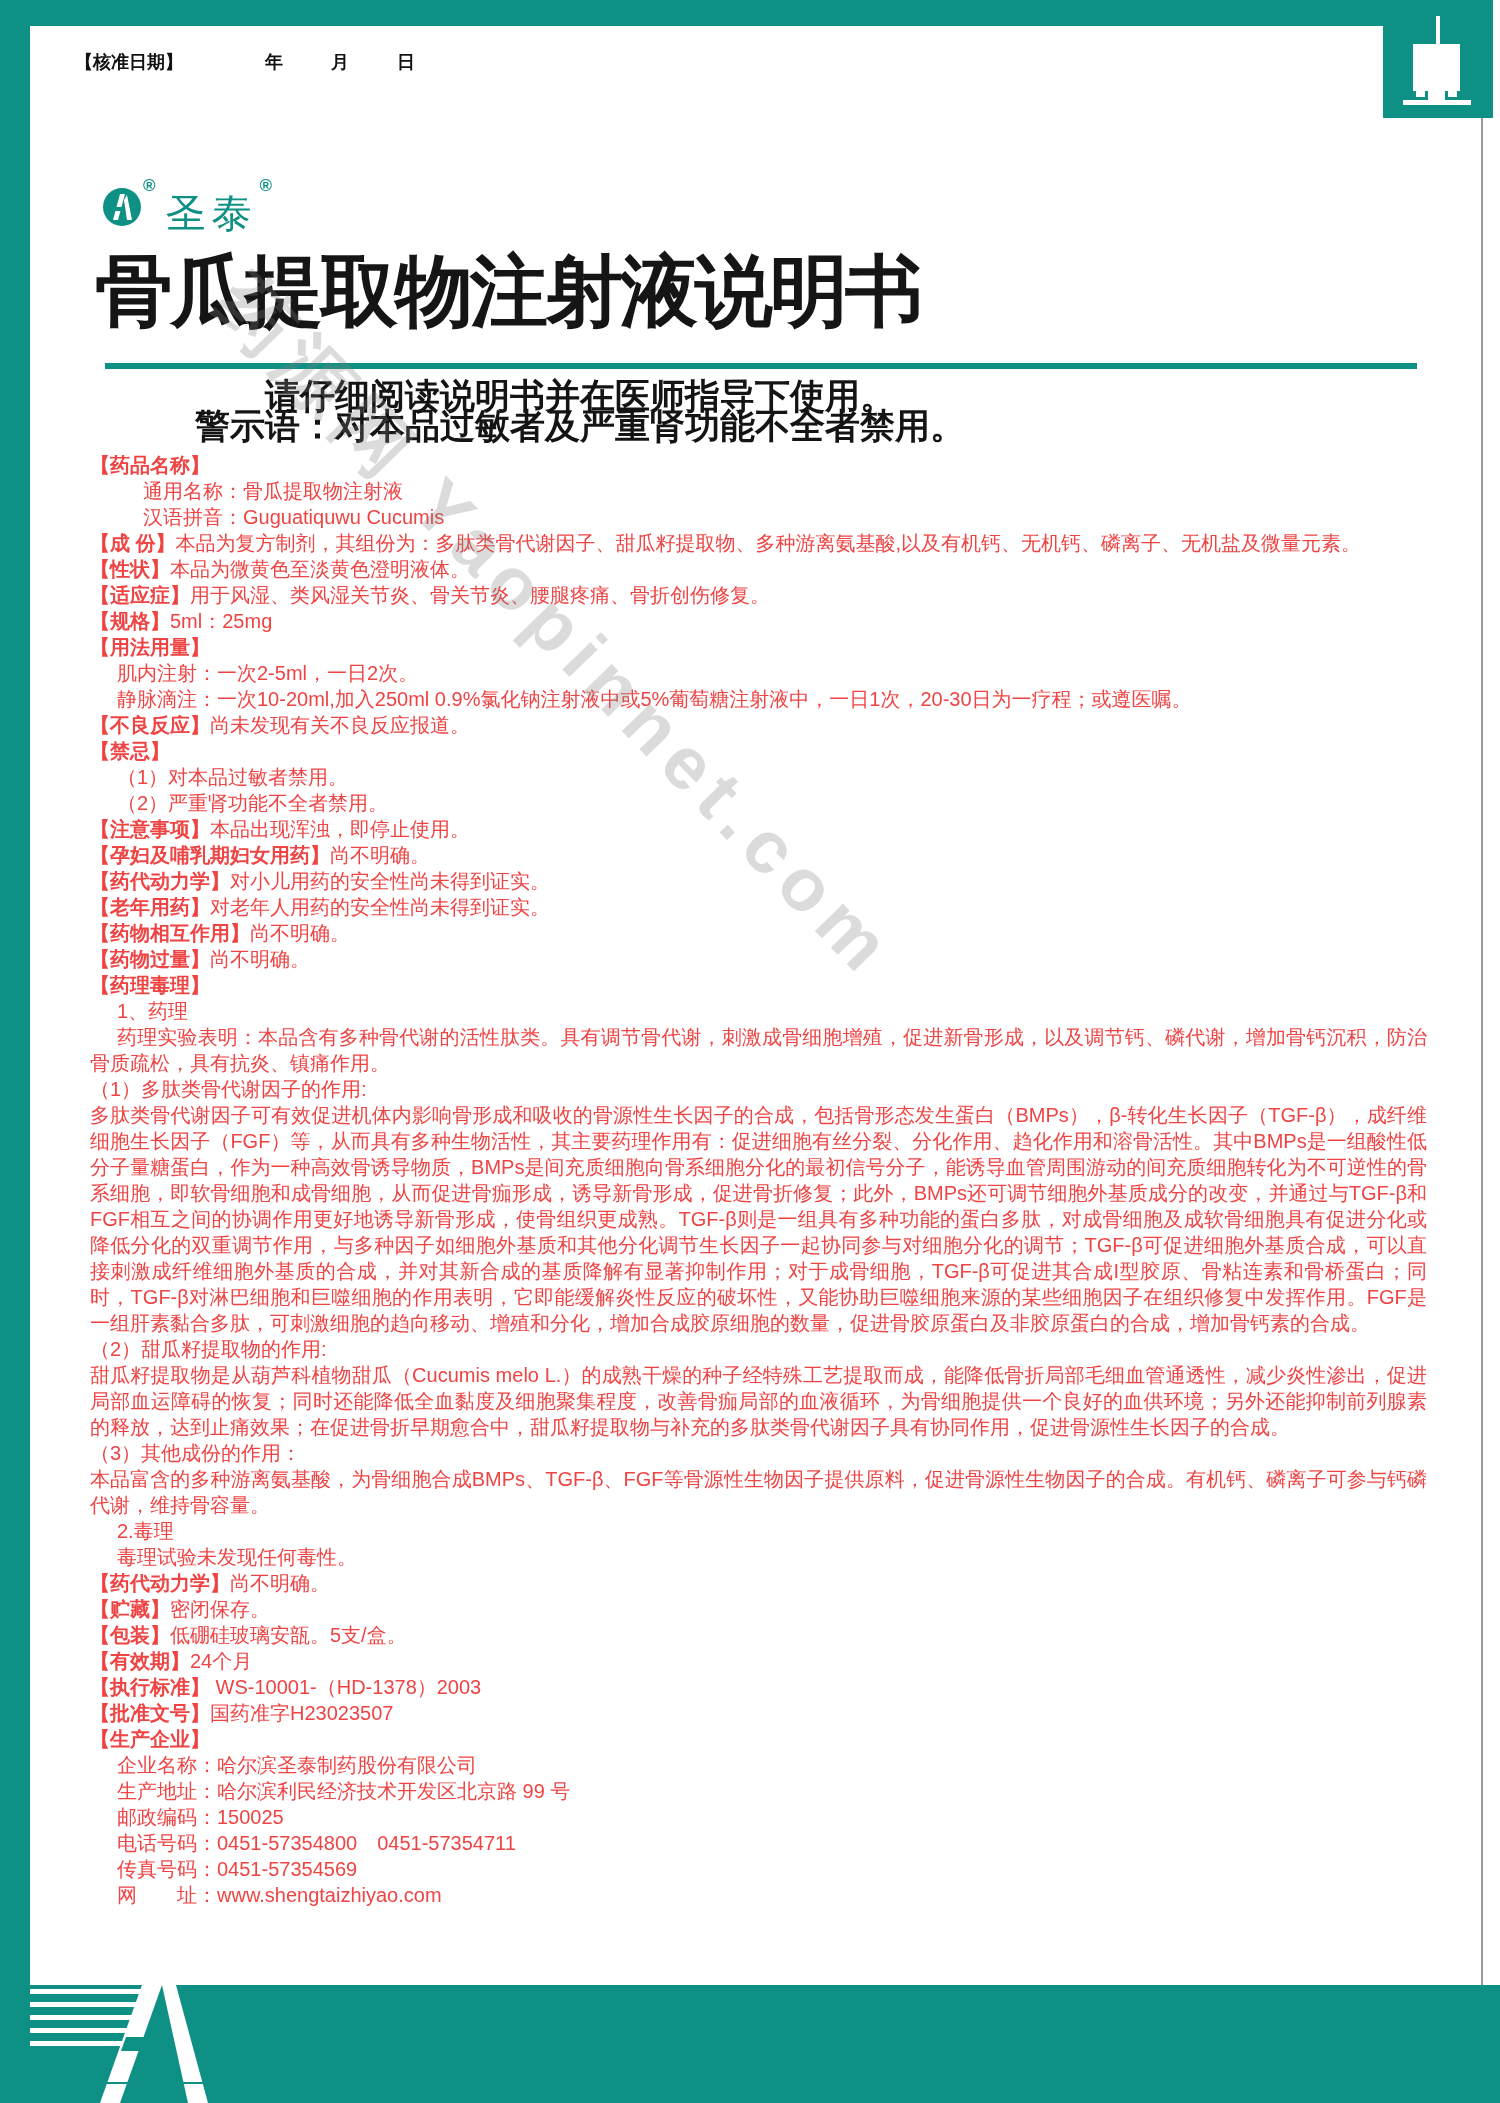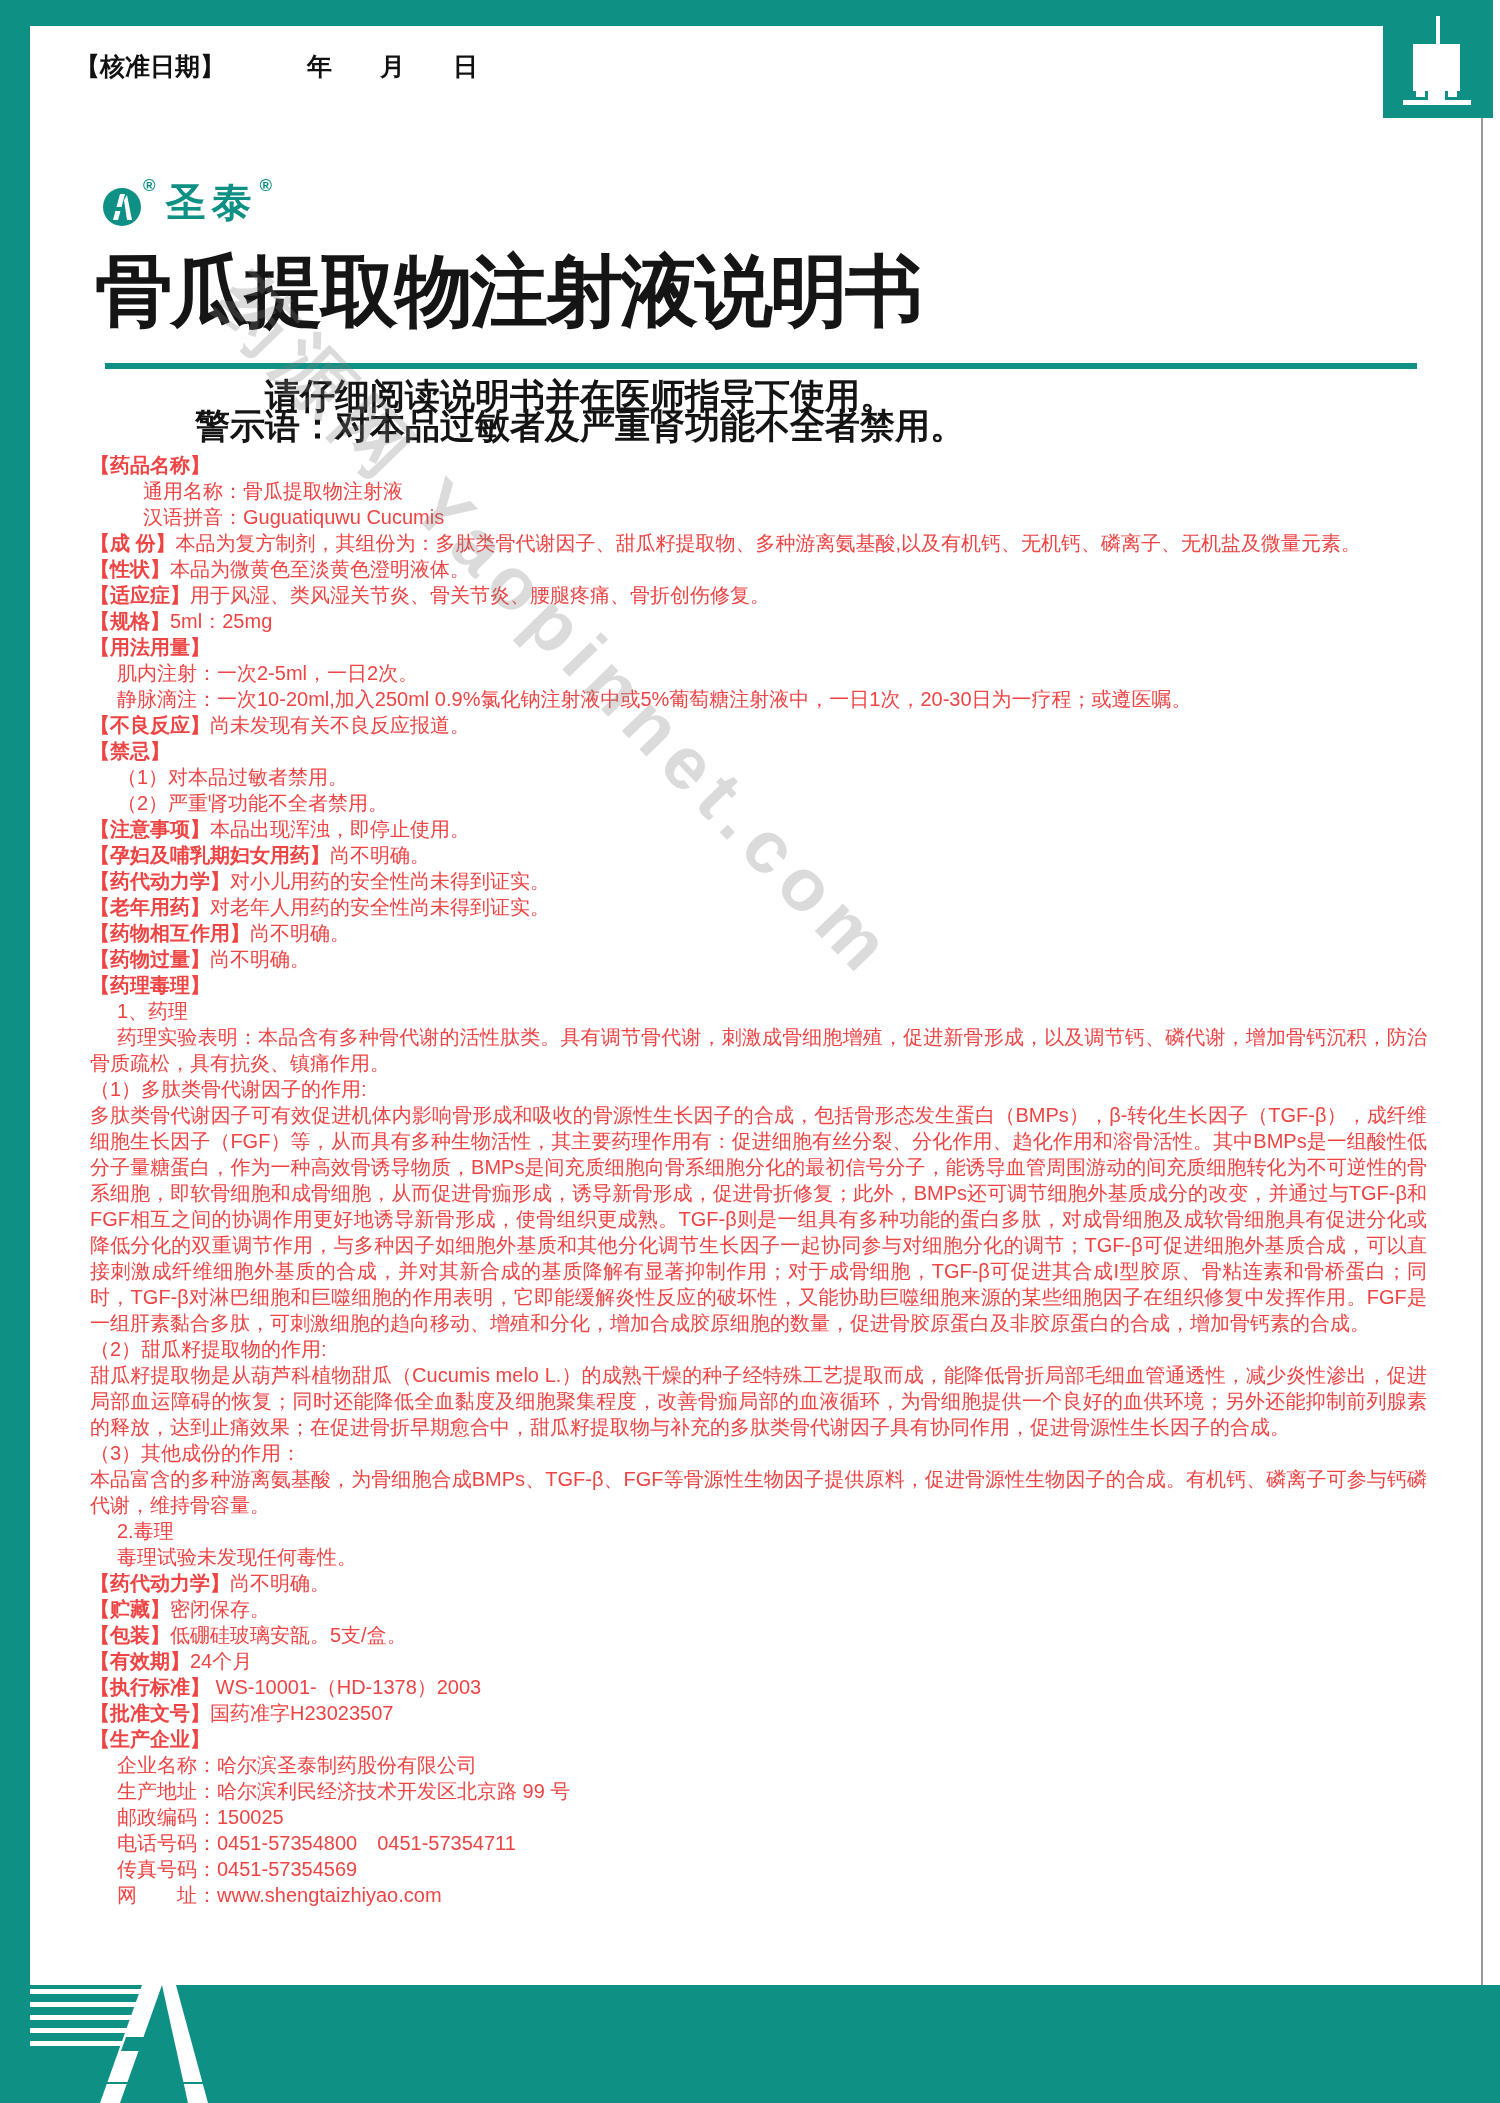--- a/index.html
+++ b/index.html
@@ -16,29 +16,29 @@
   .bottom-band{position:absolute;left:0;top:1985px;width:1500px;height:118px;background:#0E9184;}
   .band-logo{position:absolute;left:30px;top:0;}
   
   .watermark{
     position:absolute;left:265px;top:255px;
     transform:rotate(46deg);transform-origin:left top;
     font-size:74px;font-weight:bold;letter-spacing:10px;
     color:rgba(125,125,125,0.28);white-space:nowrap;pointer-events:none;z-index:3;
   }
   
-  .approval{position:absolute;left:75px;top:50px;font-size:25px;font-weight:bold;color:#111;z-index:2;}
+  .approval{position:absolute;left:75px;top:50px;font-size:18px;font-weight:bold;color:#111;z-index:2;}
   .approval .ymd{display:inline-block;}
   .approval .y{margin-left:82px;}
   .approval .m{margin-left:48px;}
   .approval .d{margin-left:48px;}
   .brand{position:absolute;left:103px;top:178px;z-index:2;display:flex;align-items:flex-start;color:#0E9184;}
   .brand-circle{display:inline-block;width:38px;height:38px;margin-top:10px;}
   .brand .reg{font-size:17px;font-weight:bold;position:relative;top:-2px;margin:0 2px;}
-  .brand-name{font-size:40px;font-weight:bold;letter-spacing:6px;margin-left:8px;line-height:48px;}
+  .brand-name{font-size:40px;font-weight:normal;letter-spacing:6px;margin-left:8px;line-height:48px;margin-top:11px;}
   .title{
     position:absolute;left:95px;top:240px;width:1000px;margin:0;
     font-size:78px;font-weight:800;letter-spacing:-3px;
     color:#151515;white-space:nowrap;z-index:2;
   }
   .title-rule{position:absolute;left:105px;top:363px;width:1312px;height:6px;background:#0E9184;z-index:2;}
   .notices{position:absolute;left:90px;top:381px;width:980px;text-align:center;
     font-size:35px;line-height:30px;font-weight:bold;color:#141414;z-index:2;}
   
   .body{

